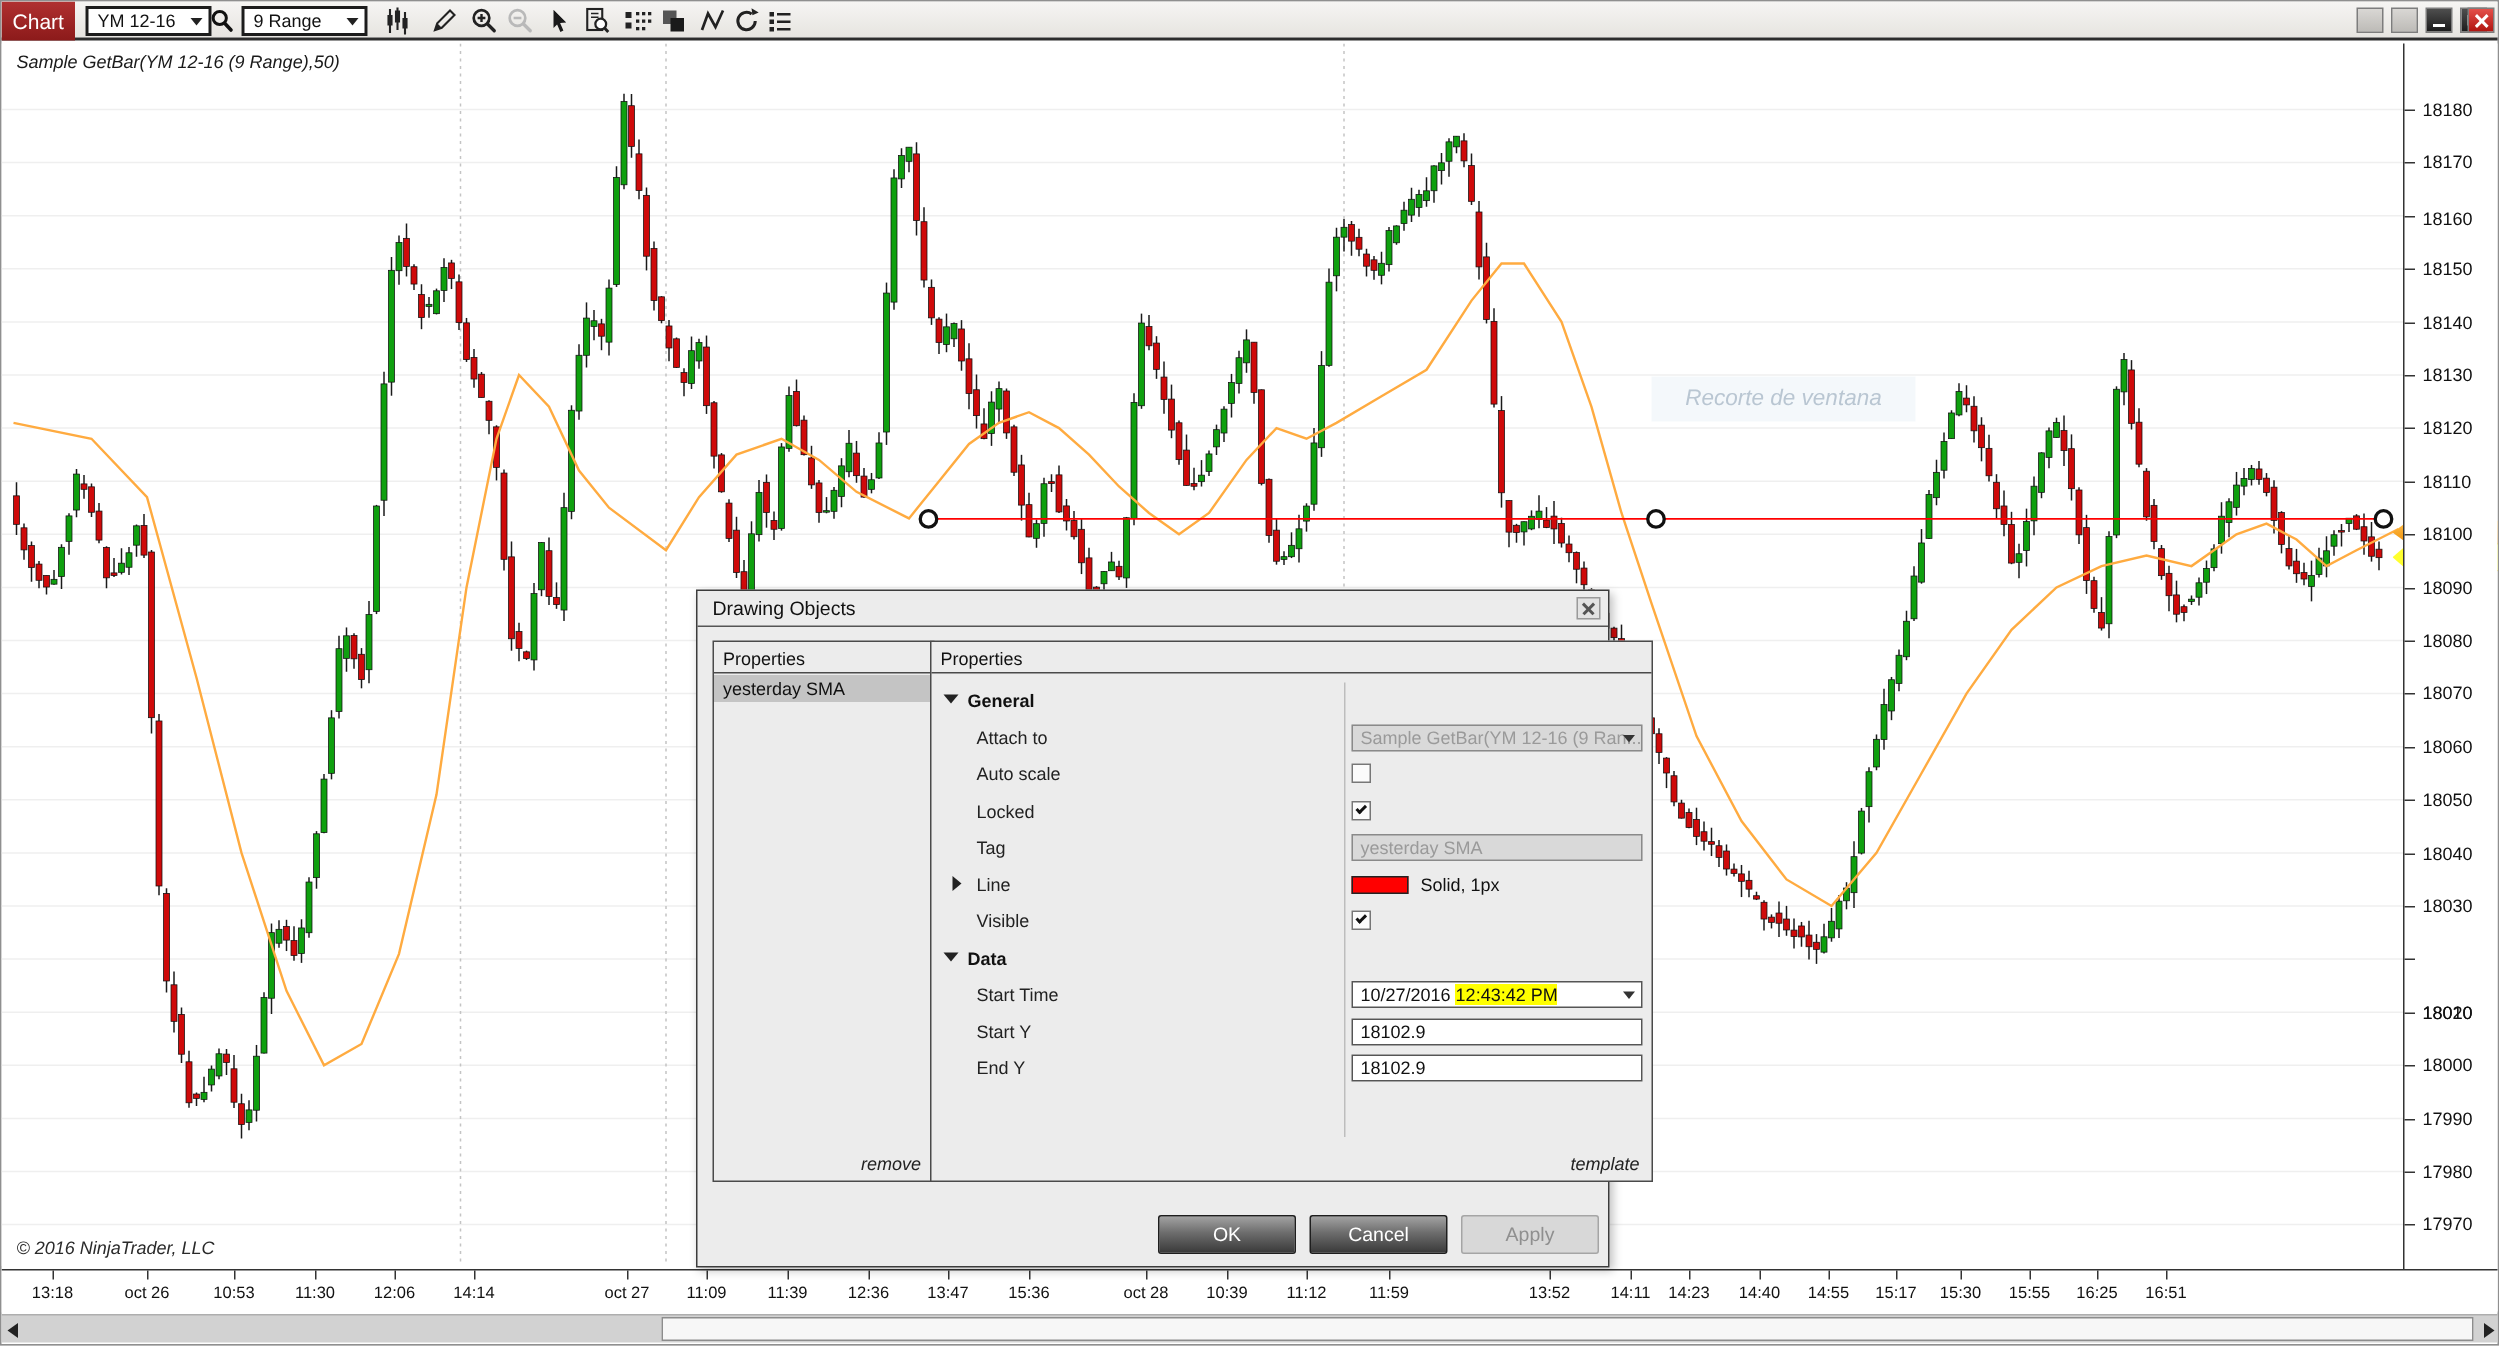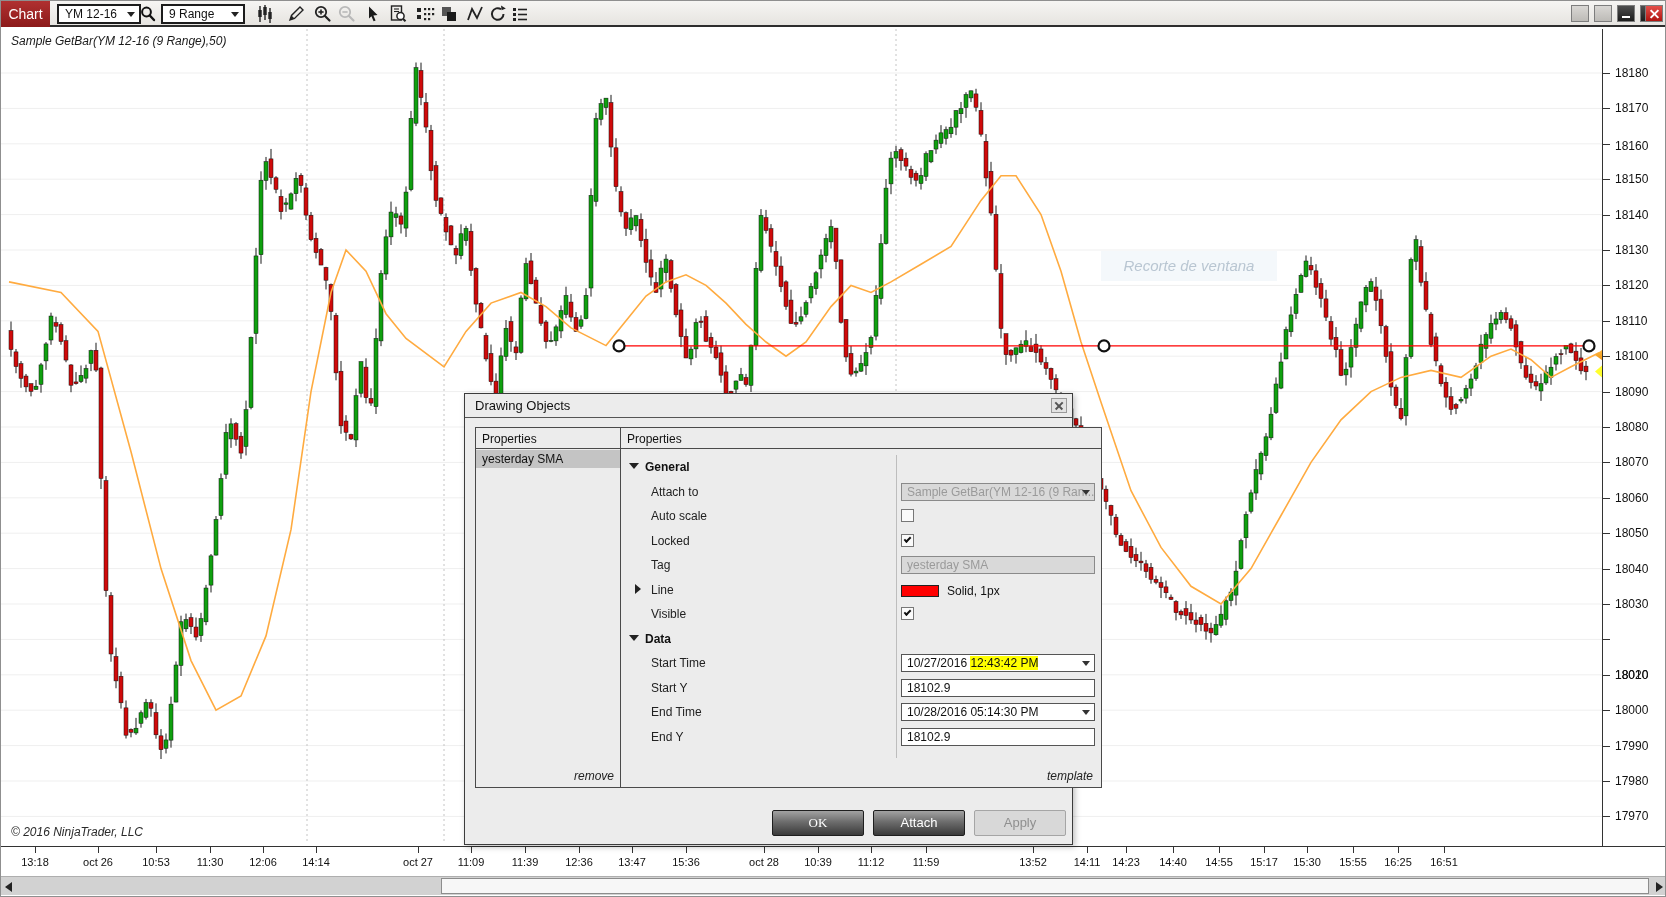--- a/index.html
+++ b/index.html
@@ -80,21 +80,21 @@
   .field.disabled{background:#d9d9d9;color:#9a9a9a;border-color:#8a8a8a;}
   .field .car{position:absolute;right:4px;top:6px;width:0;height:0;border-left:4px solid transparent;border-right:4px solid transparent;border-top:5px solid #333;}
   .hl{background:#ffff00;}
   .checkbox{position:relative;width:13px;height:13px;margin-top:2px;background:#fbfbfb;border:1px solid #777;}
   .checkmark{position:absolute;left:2px;top:2px;width:7px;height:4px;border-left:2px solid #111;border-bottom:2px solid #111;transform:rotate(-45deg);}
   .swatch{display:inline-block;width:38px;height:12px;background:#ff0000;border:1px solid #222;vertical-align:-2px;margin-right:8px;}
   .linetext{font-size:12px;color:#111;line-height:18px;}
   .dlg-btn{position:absolute;top:416px;width:92px;height:26px;font-size:13px;text-align:center;line-height:24px;border-radius:2px;}
   .dlg-btn.dark{background:linear-gradient(#a2a2a2,#6d6d6d 45%,#3a3a3a);border:1px solid #1e1e1e;color:#fff;}
   .dlg-btn.light{background:#d8d8d8;border:1px solid #a5a5a5;color:#8f8f8f;}
-  #btn-ok{left:307px;font-family:Liberation Serif, serif;} #btn-cancel{left:408px;} #btn-apply{left:509px;}
+  #btn-ok{left:307px;} #btn-cancel{left:408px;} #btn-apply{left:509px;}
 </style>
 </head>
 <body>
 
 <div id="app">
 
   <div id="toolbar">
     <div id="chart-tab">Chart</div>
 
     <div class="tb-select" id="instrument-select">
@@ -1072,33 +1072,27 @@
               <div class="field"><span>10/27/2016 </span><span class="hl">12:43:42 PM</span><span class="car"></span></div>
             </div>
           </div>
           <div class="prow">
             <span class="plabel">Start Y</span>
             <div class="pctl">
               <div class="field noarrow"><span>18102.9</span></div>
             </div>
           </div>
           <div class="prow">
-            <span class="plabel">End Time</span>
-            <div class="pctl">
-              <div class="field"><span>10/28/2016 05:14:30 PM</span><span class="car"></span></div>
-            </div>
-          </div>
-          <div class="prow">
             <span class="plabel">End Y</span>
             <div class="pctl">
               <div class="field noarrow"><span>18102.9</span></div>
             </div>
           </div>
         </div>
       <span class="corner-link">template</span>
     </div>
 
     <div class="dlg-btn dark" id="btn-ok">OK</div>
-    <div class="dlg-btn dark" id="btn-cancel">Attach</div>
+    <div class="dlg-btn dark" id="btn-cancel">Cancel</div>
     <div class="dlg-btn light" id="btn-apply">Apply</div>
   </div>
 
 </div>
 
 </body></html>

